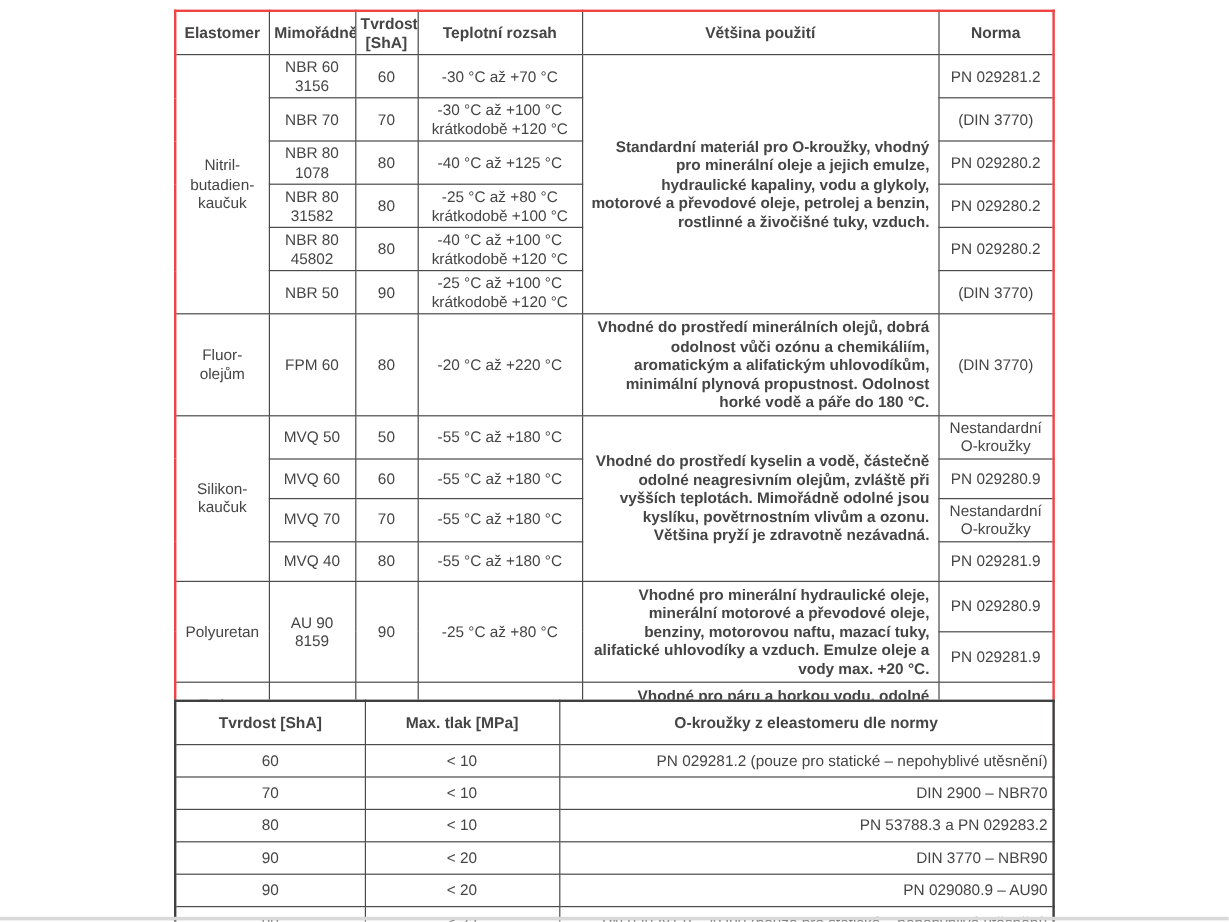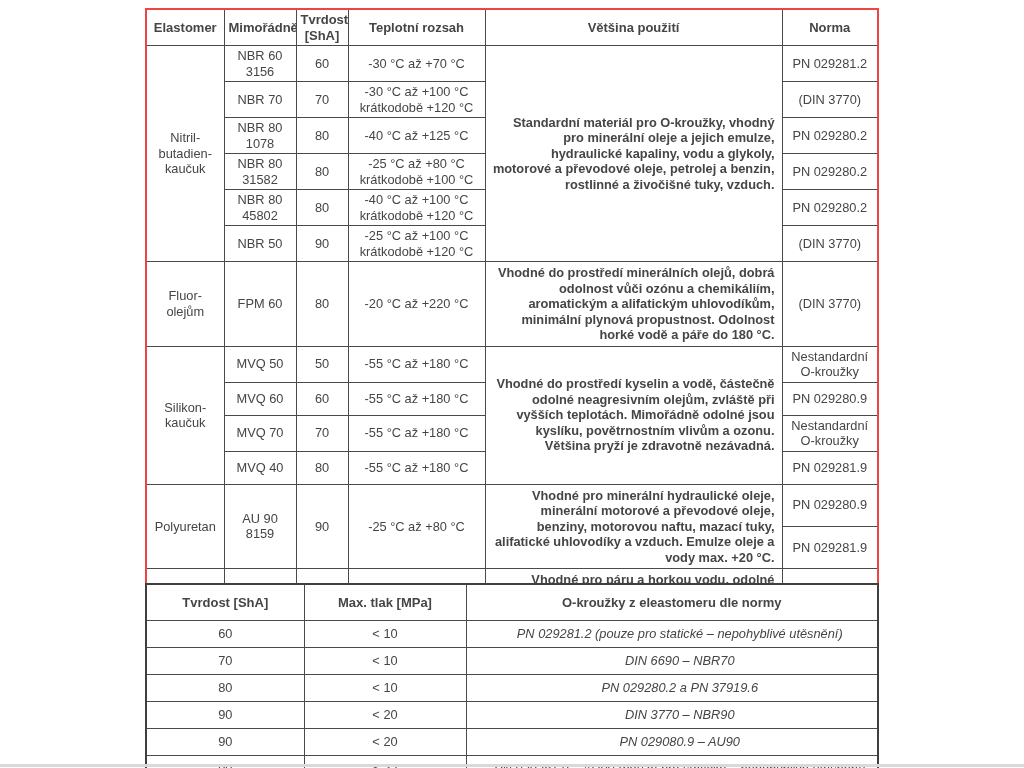--- a/index.html
+++ b/index.html
@@ -21,21 +21,21 @@
     overflow:hidden;
   }
   th{font-size:13px;font-weight:bold;white-space:pre-line;}
   #main-table{left:145px;top:8px;width:732px;border:2px solid #ef4444;}
   #main-table th{height:30px;}
   #main-table td{height:28px;}
   #press-table{left:145px;top:583px;width:732px;border:2px solid #3f3f3f;}
   #press-table th{height:31px;}
   #press-table td{height:22px;}
   .c-usage{text-align:right;padding:3px 7px;line-height:15.5px;font-weight:bold;}
-  .c-left{text-align:center;padding-left:20px;font-style:italic;}
+  .c-left{text-align:right;padding-left:20px;}
   .edge-line{
     position:absolute;left:0;top:764px;width:1024px;height:3px;background:#d9d9d9;
   }
 </style>
 </head>
 <body>
 
 <table id="main-table">
   <colgroup>
     <col style="width:78px">
@@ -183,26 +183,26 @@
   </thead>
   <tbody>
       <tr>
         <td>60</td>
         <td>&lt; 10</td>
         <td class="c-left">PN 029281.2 (pouze pro statické – nepohyblivé utěsnění)</td>
       </tr>
       <tr>
         <td>70</td>
         <td>&lt; 10</td>
-        <td class="c-left">DIN 6690 – NBR70</td>
+        <td class="c-left">DIN 2900 – NBR70</td>
       </tr>
       <tr>
         <td>80</td>
         <td>&lt; 10</td>
-        <td class="c-left">PN 029280.2 a PN 37919.6</td>
+        <td class="c-left">PN 53788.3 a PN 029283.2</td>
       </tr>
       <tr>
         <td>90</td>
         <td>&lt; 20</td>
         <td class="c-left">DIN 3770 – NBR90</td>
       </tr>
       <tr>
         <td>90</td>
         <td>&lt; 20</td>
         <td class="c-left">PN 029080.9 – AU90</td>

